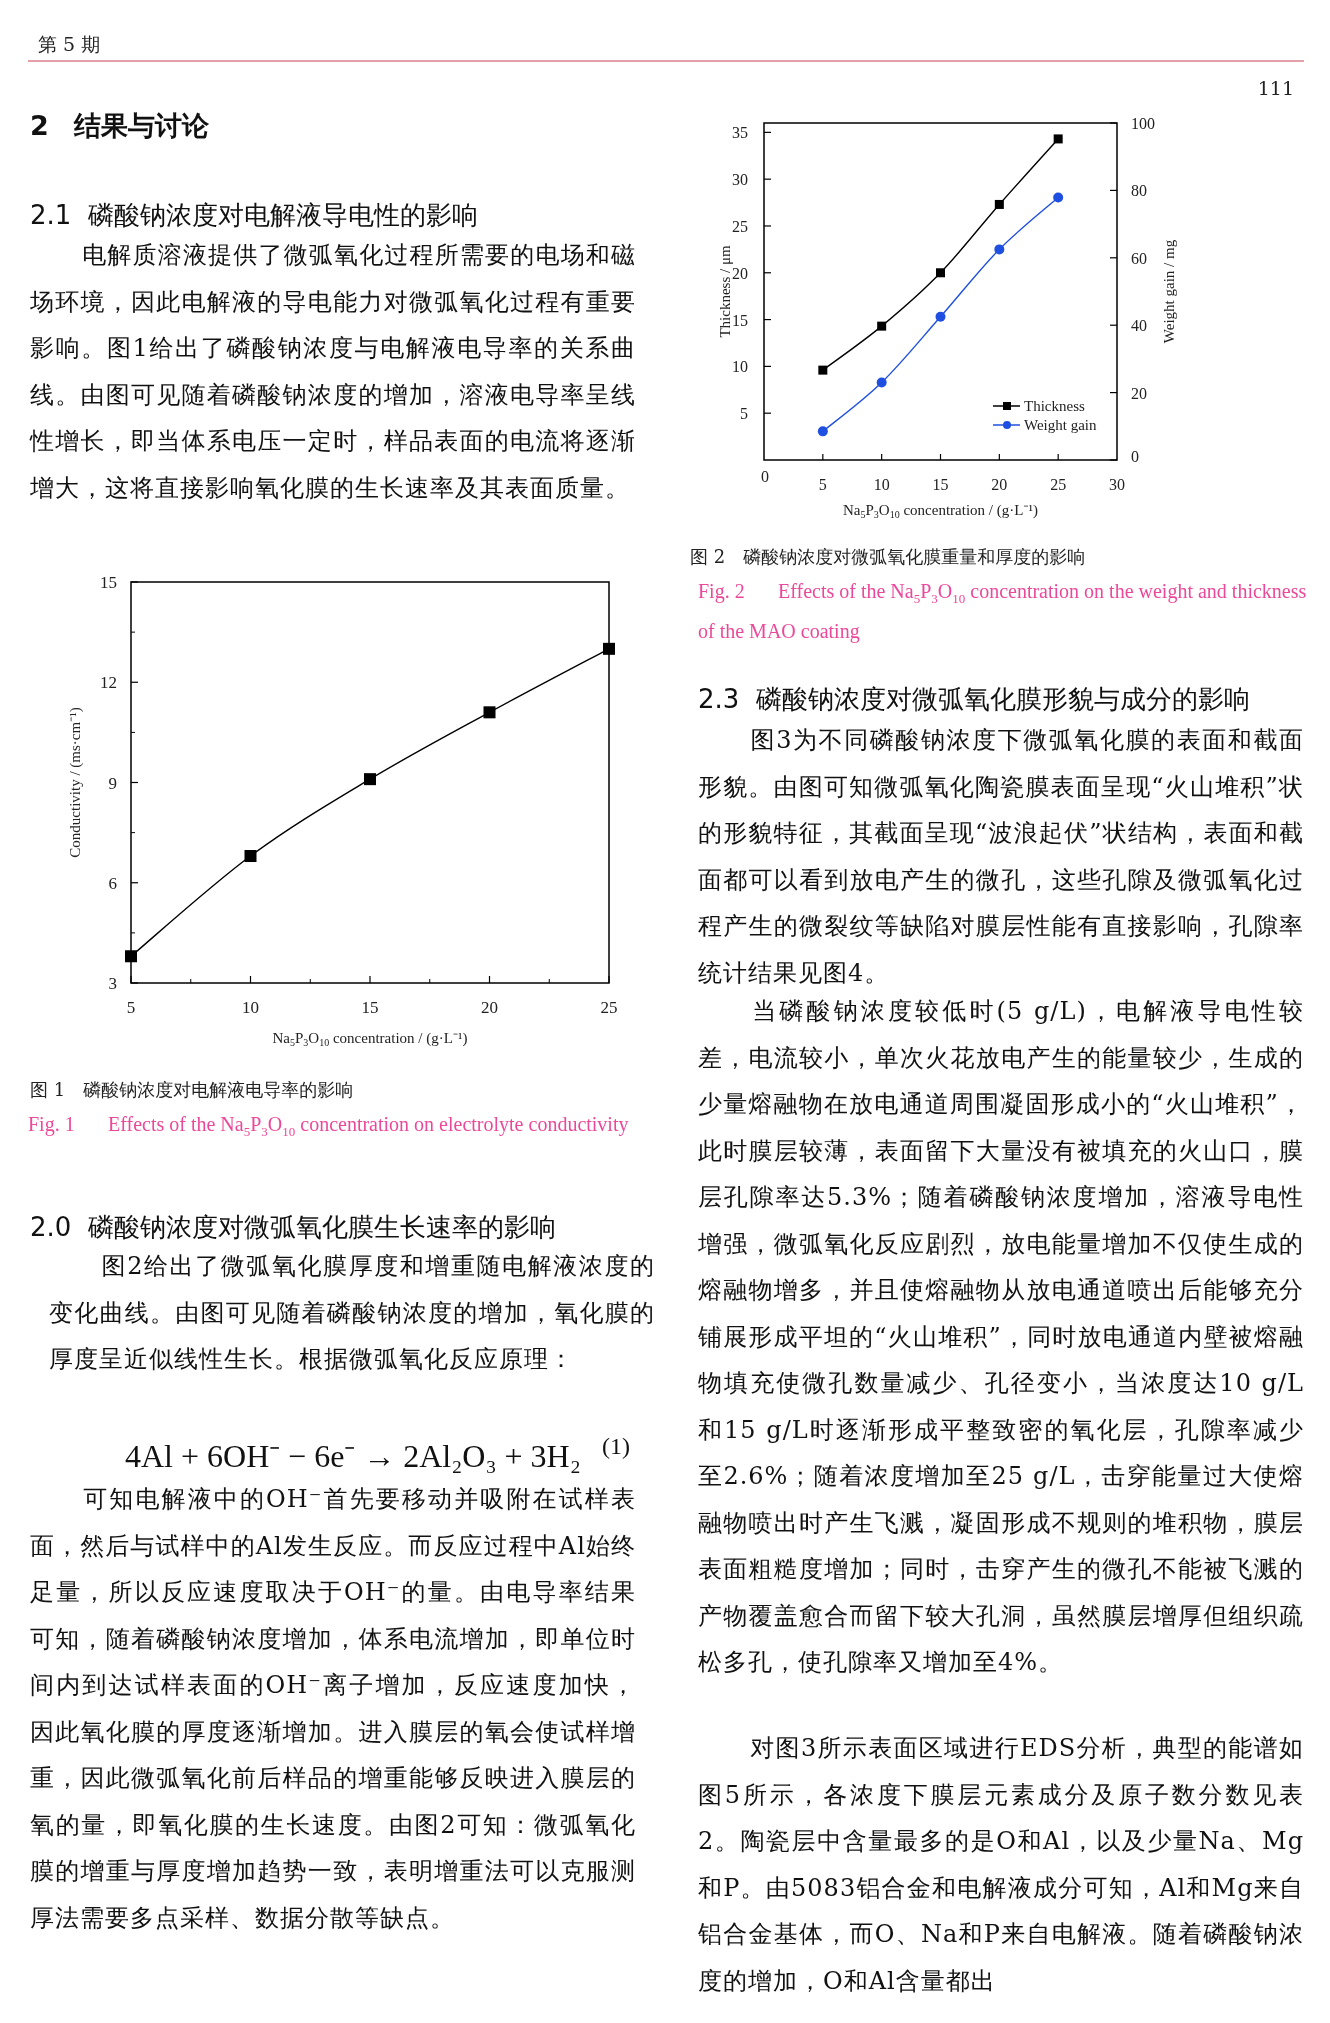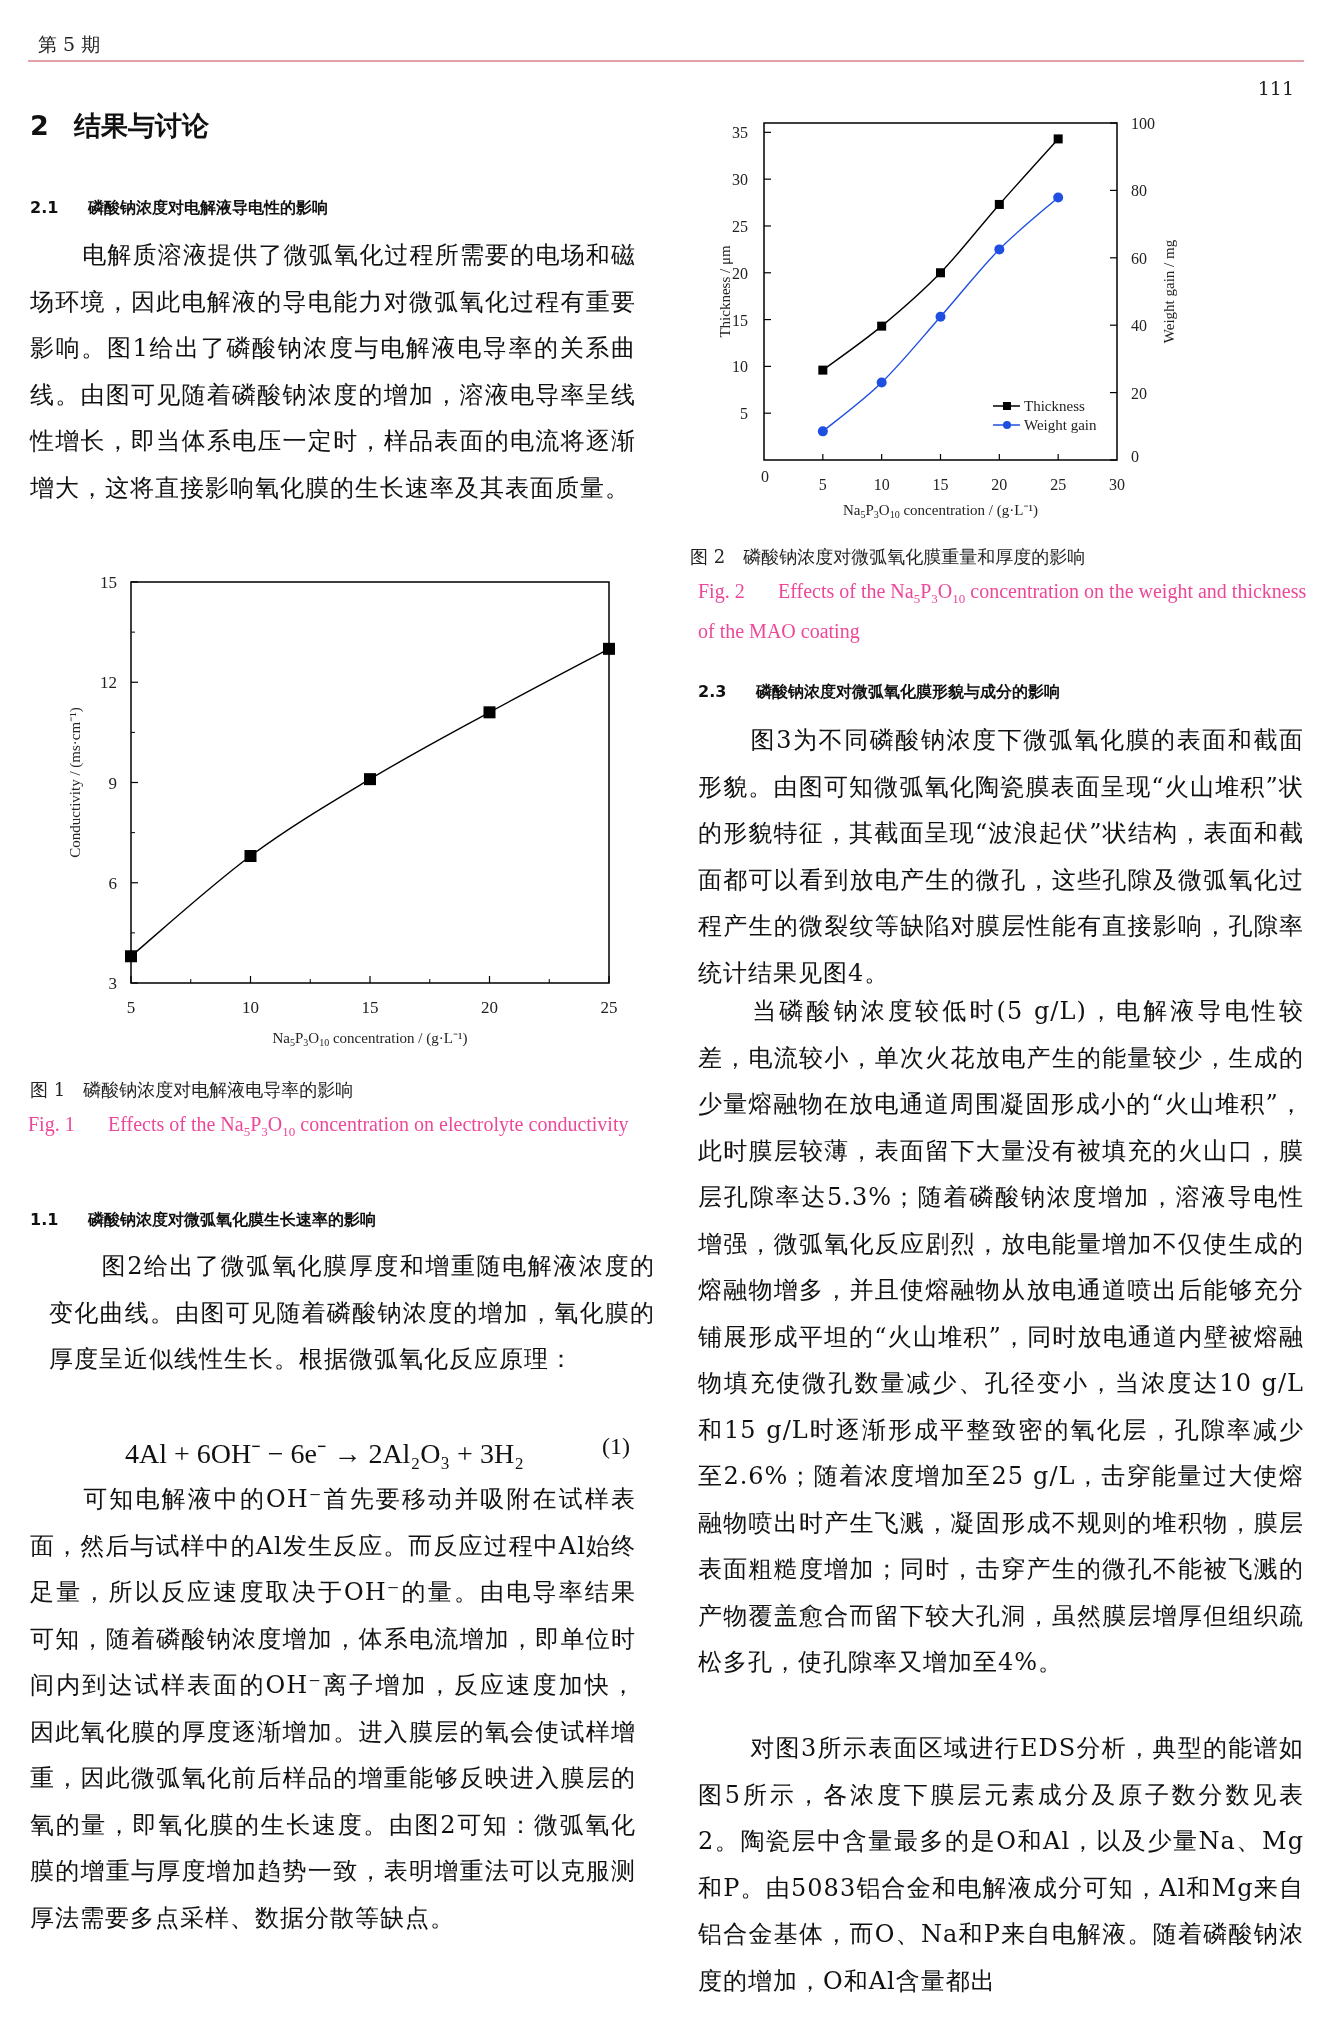--- a/index.html
+++ b/index.html
@@ -7,27 +7,27 @@
          font-family:"DejaVu Serif","Liberation Serif",serif; color:#111; }
   .running-head { position:absolute; left:30px; right:30px; top:30px; height:28px;
                   font-size:19px; color:#222; }
   .running-head .rh-left { position:absolute; left:8px; top:2px; }
   .running-head .rh-center { position:absolute; left:300px; top:2px; }
   .running-head .rh-right { position:absolute; right:6px; top:2px;margin-top:45px; }
   .rule { position:absolute; left:28px; width:1276px; top:60px; height:2px; background:#e3a0a8; }
 
   .sec-h1 { position:absolute; font-family:"DejaVu Sans","Liberation Sans",sans-serif; font-size:27px; font-weight:bold; }
   .sec-h1 .num { display:inline-block; width:44px; }
-  .sec-h2 { position:absolute; font-family:"DejaVu Sans","Liberation Sans",sans-serif; font-size:16px; font-weight:bold; }
+  .sec-h2 { position:absolute; font-family:"DejaVu Sans","Liberation Sans",sans-serif; font-size:26px; font-weight:normal; }
   .sec-h2 .num { display:inline-block; width:58px; }
 
   .para { position:absolute; font-size:24px; line-height:46.5px; text-align:justify; text-align-last:left; letter-spacing:1px; }
   .para .indent { display:inline-block; width:52px; }
 
-  .equation { position:absolute; font-family:"Liberation Serif",serif; font-size:28px; }
+  .equation { position:absolute; font-family:"Liberation Serif",serif; font-size:32px; }
   .eq-num { position:absolute; font-family:"Liberation Serif",serif; font-size:24px; }
 
   .caption-cn { position:absolute; font-size:18px; color:#222; text-align:left; }
   .caption-en { position:absolute; font-family:"Liberation Serif",serif; font-size:20px; line-height:33px; color:#ec4899; }
   .caption-en .fig-label { display:inline-block; width:80px; }
 
   svg text { font-family:"Liberation Serif",serif; }
 </style>
 </head>
 <body>
@@ -88,21 +88,21 @@
     <rect x="543" y="72.83333333333331" width="12" height="12" fill="#000000"></rect>
   </svg>
 <div class="caption-cn" style="left:30px; top:1078px; width:610px;">
   <span>图 1</span>　<span>磷酸钠浓度对电解液电导率的影响</span>
 </div>
 <div class="caption-en" style="left:28px; top:1108px; width:612px;">
   <span class="fig-label">Fig. 1</span><span>Effects of the Na</span><sub style="font-size:13px;">5</sub>P<sub style="font-size:13px;">3</sub>O<sub style="font-size:13px;">10</sub><span> concentration on electrolyte conductivity</span>
 </div>
 
 <div class="sec-h2" style="left:30px; top:1210px;">
-  <span class="num">1.1</span><span>磷酸钠浓度对微弧氧化膜生长速率的影响</span>
+  <span class="num">2.0</span><span>磷酸钠浓度对微弧氧化膜生长速率的影响</span>
 </div>
 
 <div class="para" style="left:30px; top:1243px; width:606px;margin-left:19px;"><span class="indent"></span><span>图2给出了微弧氧化膜厚度和增重随电解液浓度的变化曲线。由图可见随着磷酸钠浓度的增加，氧化膜的厚度呈近似线性生长。根据微弧氧化反应原理：</span></div>
 
 <div class="equation" style="left:125px; top:1433px;">4Al + 6OH⁻ − 6e⁻ → 2Al₂O₃ + 3H₂</div>
 <div class="eq-num" style="left:602px; top:1433px;">(1)</div>
 
 <div class="para" style="left:30px; top:1476px; width:606px;"><span class="indent"></span><span>可知电解液中的OH⁻首先要移动并吸附在试样表面，然后与试样中的Al发生反应。而反应过程中Al始终足量，所以反应速度取决于OH⁻的量。由电导率结果可知，随着磷酸钠浓度增加，体系电流增加，即单位时间内到达试样表面的OH⁻离子增加，反应速度加快，因此氧化膜的厚度逐渐增加。进入膜层的氧会使试样增重，因此微弧氧化前后样品的增重能够反映进入膜层的氧的量，即氧化膜的生长速度。由图2可知：微弧氧化膜的增重与厚度增加趋势一致，表明增重法可以克服测厚法需要多点采样、数据分散等缺点。</span></div>
 
 <svg id="fig2" style="position:absolute; left:690px; top:100px;" width="640" height="440">

